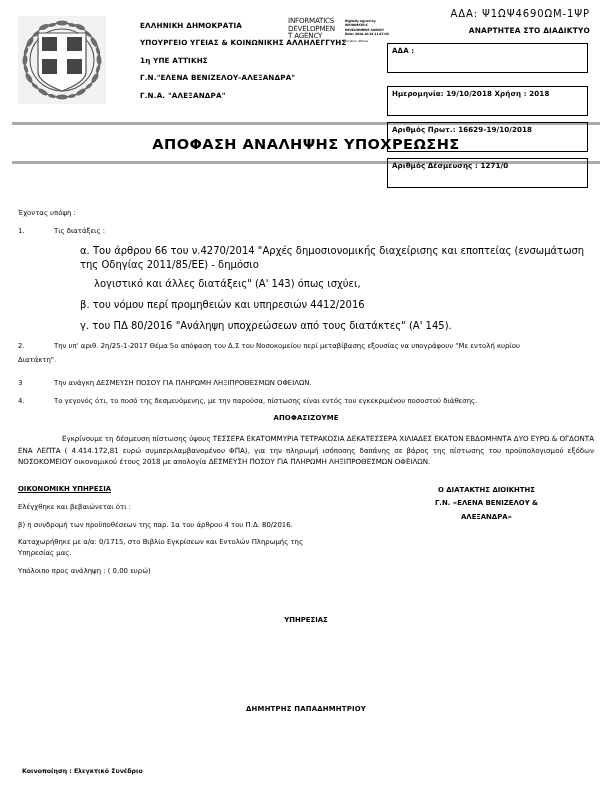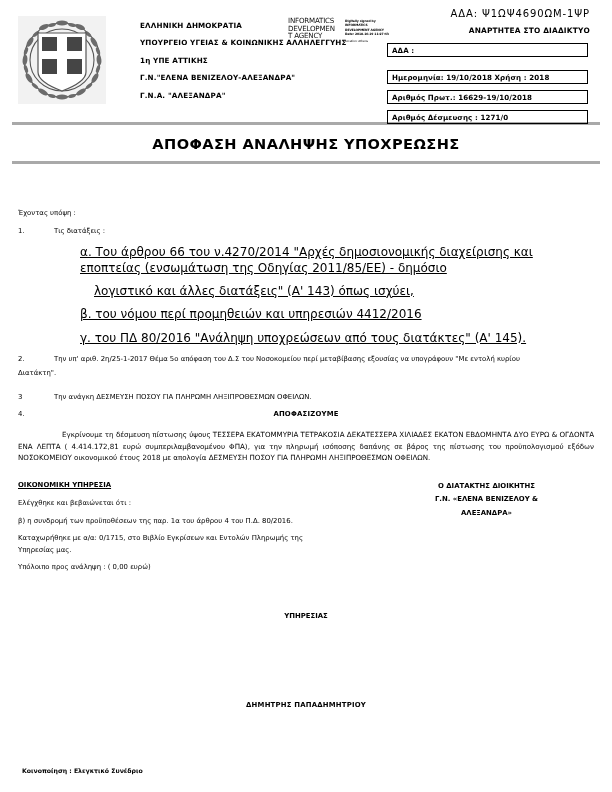--- a/index.html
+++ b/index.html
@@ -111,21 +111,21 @@
   }
 
   .boxes {
     position: absolute;
     left: 387px;
     top: 43px;
     width: 201px;
   }
   .hbox {
     border: 1px solid #000;
-    height: 14px;
+    height: 30px;
     line-height: 14px;
     padding-left: 4px;
     font-size: 7.1px;
     font-weight: bold;
     margin-bottom: 6px;
     box-sizing: border-box;
     white-space: nowrap;
     letter-spacing: 0.1px;
   }
   .hbox.first { margin-bottom: 13px; }
@@ -168,22 +168,21 @@
     position: absolute;
     left: 0;
     top: 0;
     width: 22px;
     text-align: left;
   }
   .sub-item {
     padding-left: 62px;
     margin-top: 7.5px;
     text-indent: 0;
-    font-size: 12px;
-    text-decoration: underline;
+    font-size: 10px;
   }
   .sub-item .cont {
     display: block;
     padding-left: 14px;
     margin-top: 6px;
   }
   .item-wide {
     padding-left: 36px;
     margin-bottom: 2px;
   }
@@ -379,20 +378,21 @@
       <span class="tail">Διατάκτη".</span>
     </div>
 
     <div class="num-item" style="margin-top:14px;">
       <span class="num">3</span>
       <span>Την ανάγκη ΔΕΣΜΕΥΣΗ ΠΟΣΟΥ ΓΙΑ ΠΛΗΡΩΜΗ ΛΗΞΙΠΡΟΘΕΣΜΩΝ ΟΦΕΙΛΩΝ.</span>
     </div>
 
     <div class="num-item">
       <span class="num">4.</span>
+      <span>Το γεγονός ότι, το ποσό της δεσμευόμενης, με την παρούσα, πίστωσης είναι εντός του εγκεκριμένου ποσοστού διάθεσης.</span>
     </div>
 
     <div class="decide">ΑΠΟΦΑΣΙΖΟΥΜΕ</div>
 
     <div class="main-para">Εγκρίνουμε τη δέσμευση πίστωσης ύψους ΤΕΣΣΕΡΑ ΕΚΑΤΟΜΜΥΡΙΑ ΤΕΤΡΑΚΟΣΙΑ ΔΕΚΑΤΕΣΣΕΡΑ ΧΙΛΙΑΔΕΣ ΕΚΑΤΟΝ ΕΒΔΟΜΗΝΤΑ ΔΥΟ ΕΥΡΩ &amp; ΟΓΔΟΝΤΑ ΕΝΑ ΛΕΠΤΑ ( 4.414.172,81 ευρώ συμπεριλαμβανομένου ΦΠΑ), για την πληρωμή ισόποσης δαπάνης σε βάρος της πίστωσης του προϋπολογισμού εξόδων ΝΟΣΟΚΟΜΕΙΟΥ οικονομικού έτους 2018 με απολογία ΔΕΣΜΕΥΣΗ ΠΟΣΟΥ ΓΙΑ ΠΛΗΡΩΜΗ ΛΗΞΙΠΡΟΘΕΣΜΩΝ ΟΦΕΙΛΩΝ.</div>
 
     <div class="cols">
 
       <div class="col-left">
         <div class="hd">ΟΙΚΟΝΟΜΙΚΗ ΥΠΗΡΕΣΙΑ</div>

